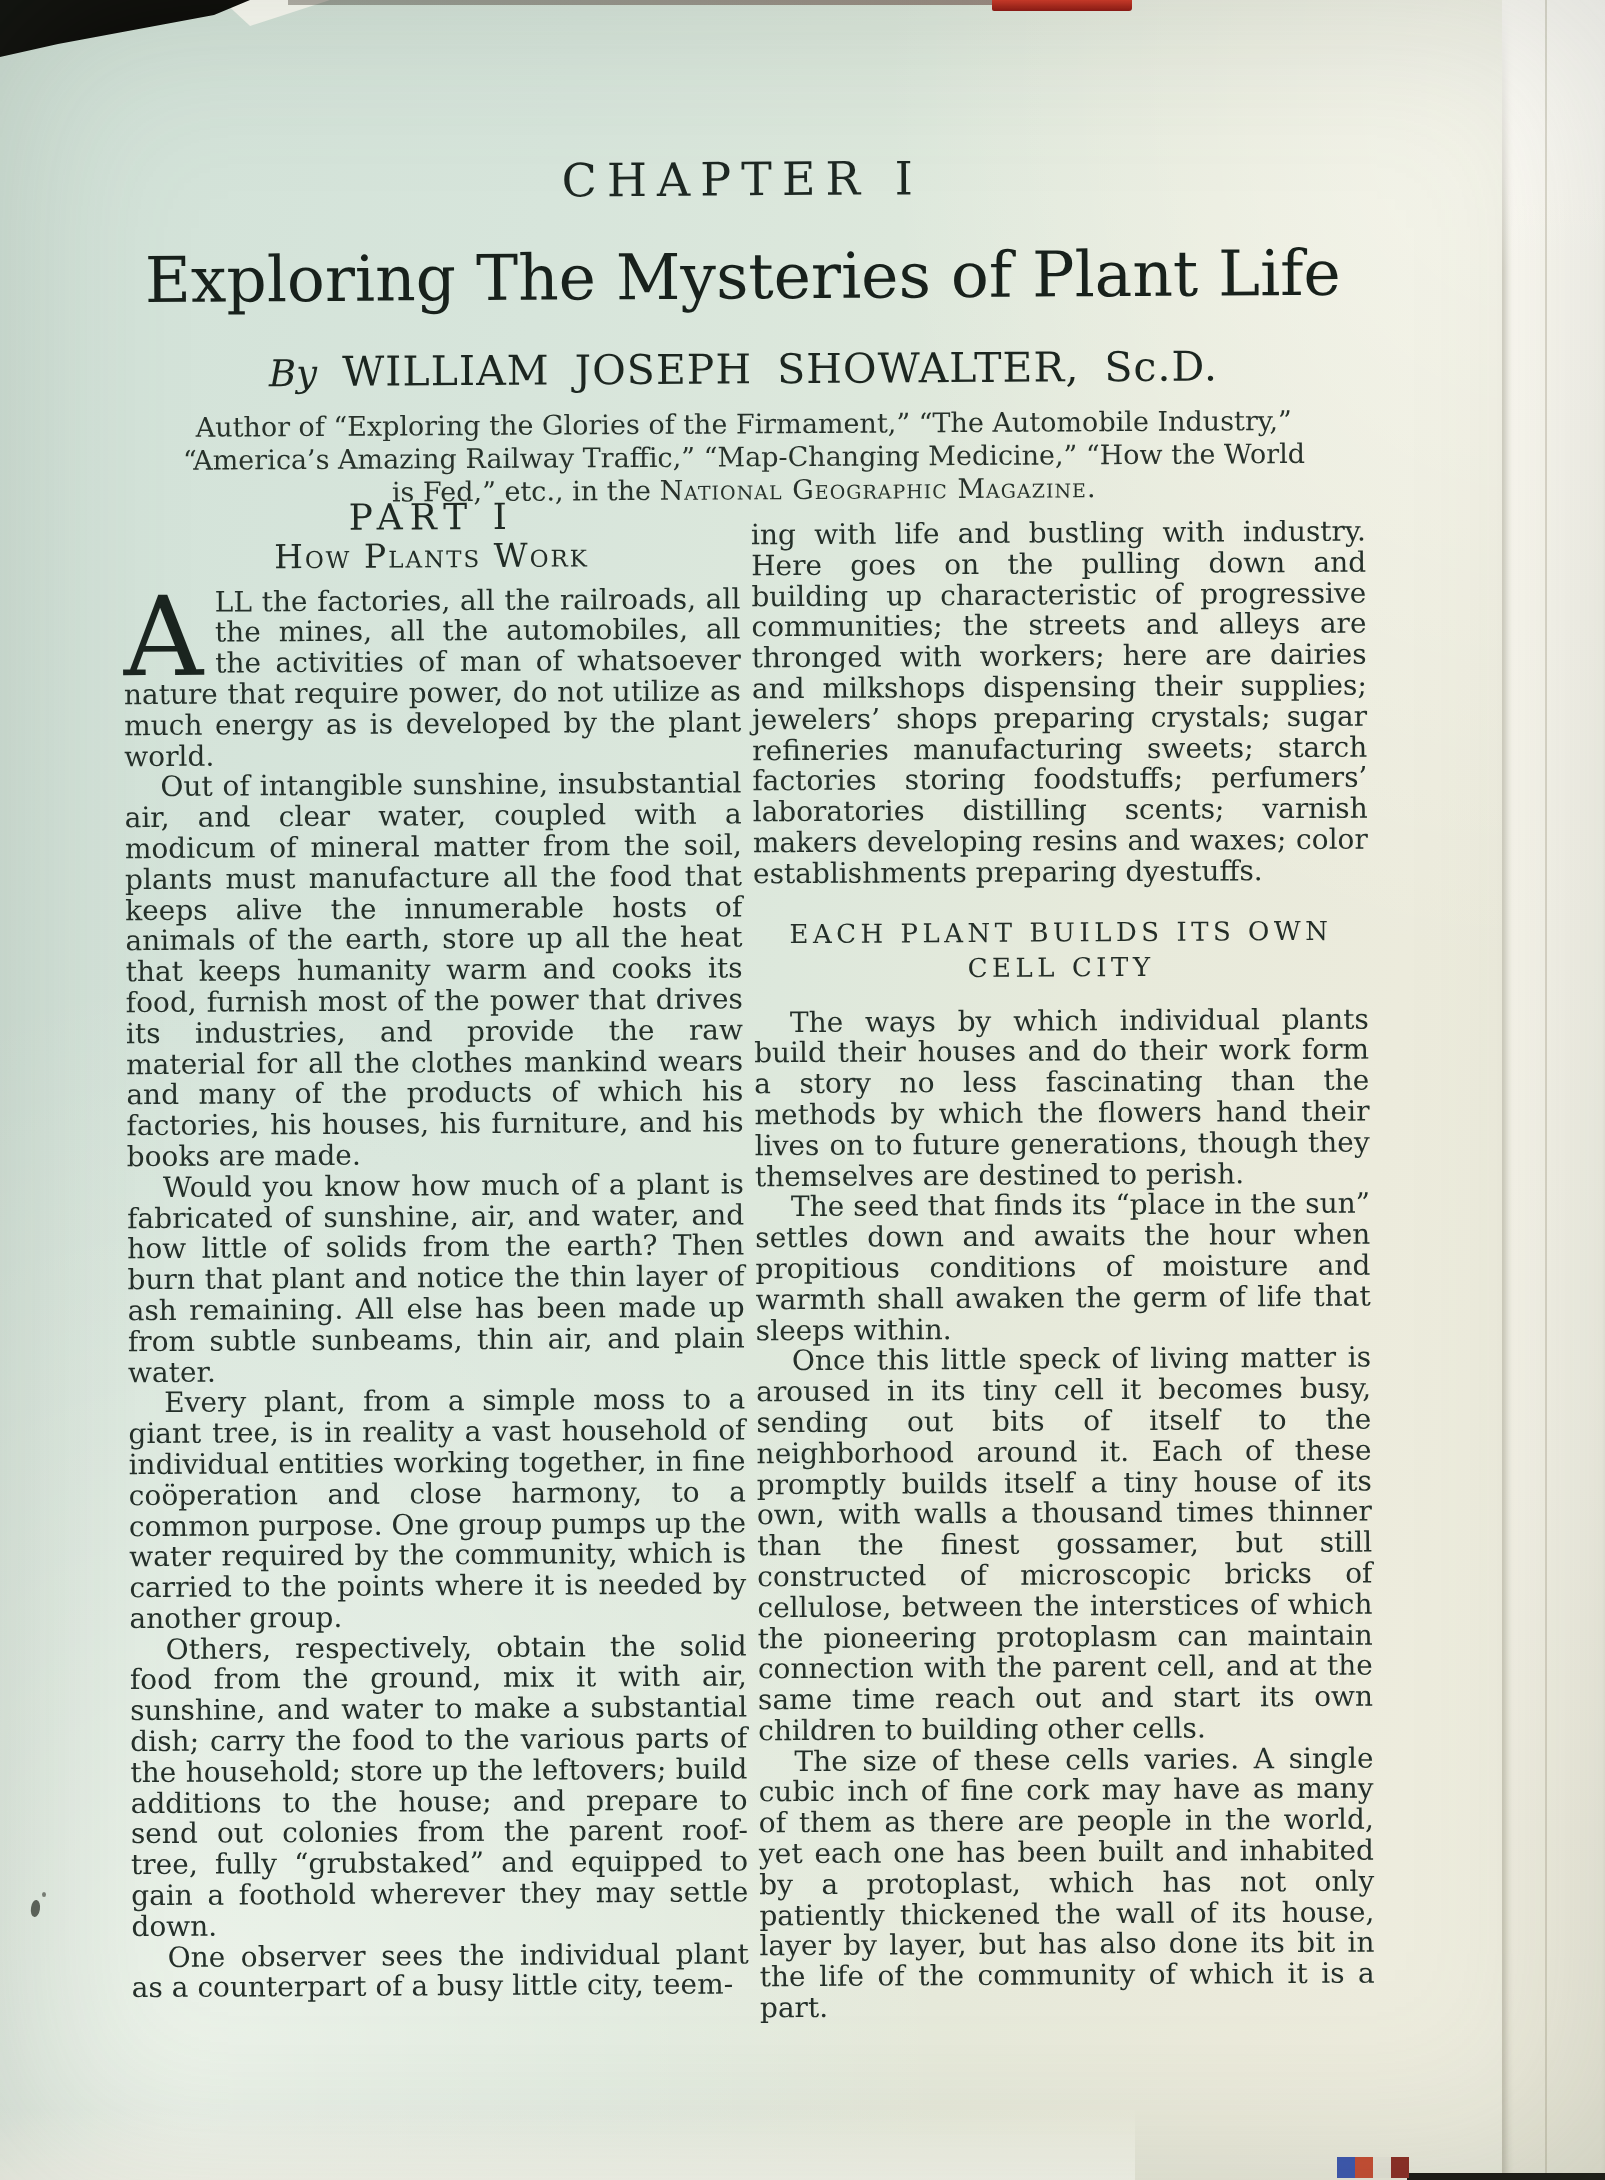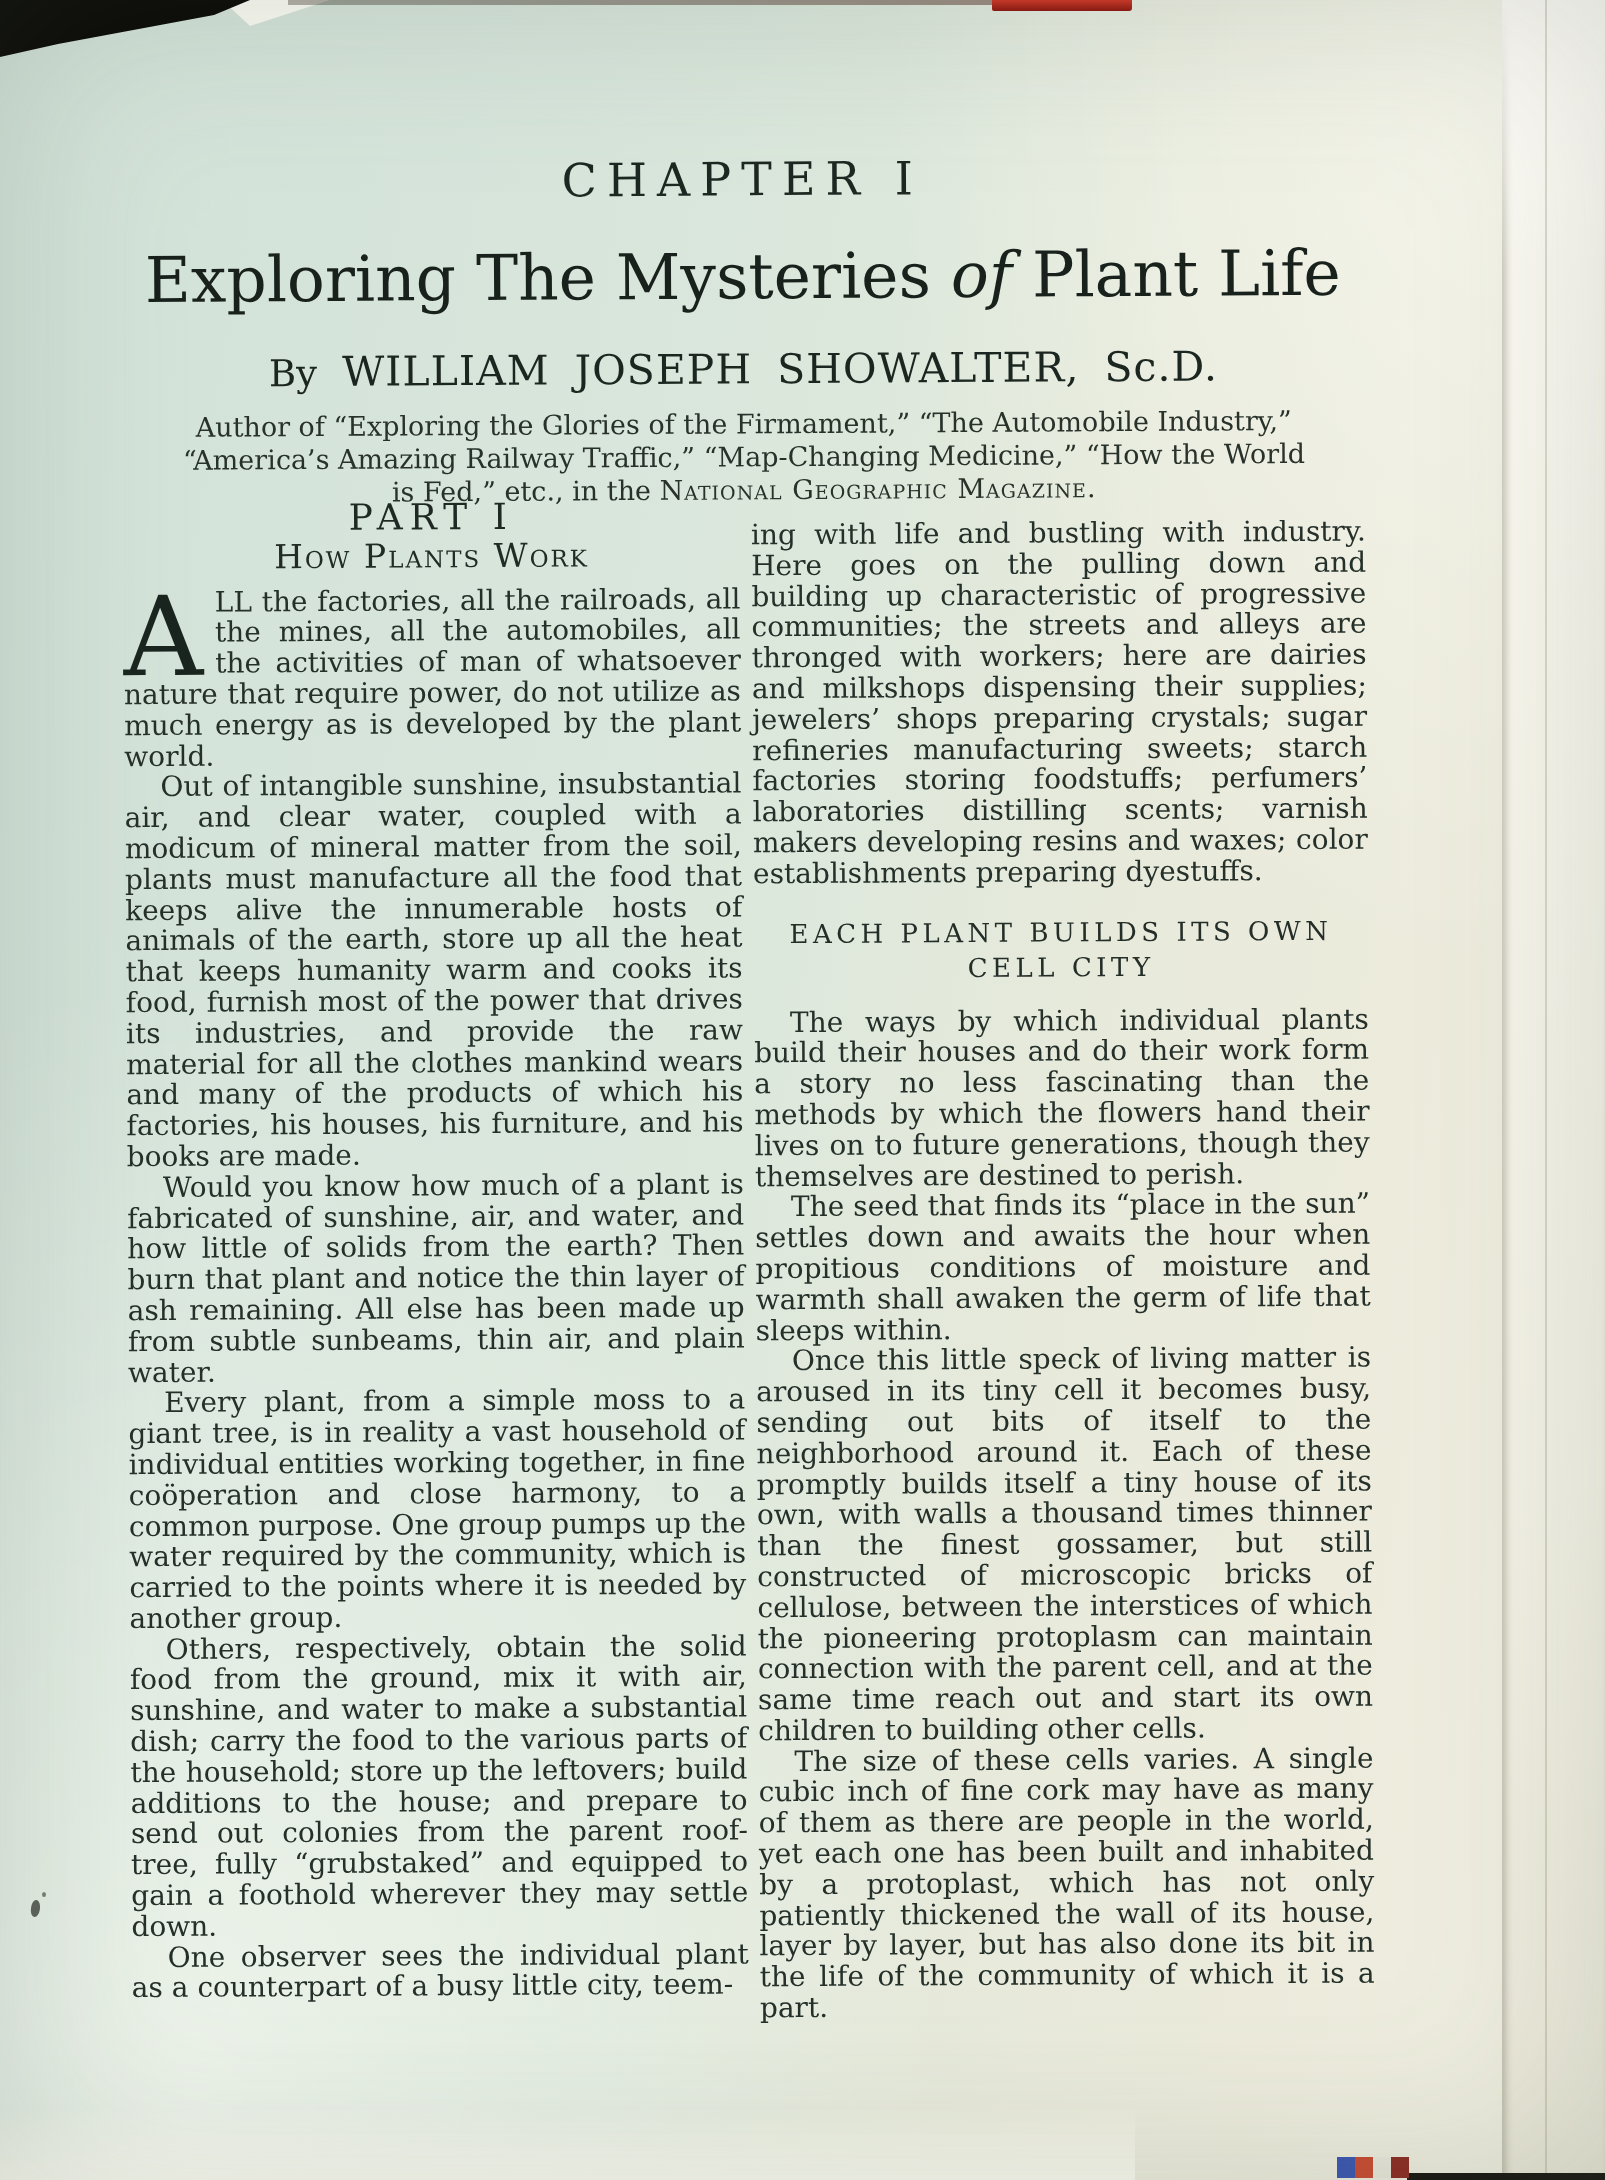--- a/index.html
+++ b/index.html
@@ -36,23 +36,23 @@
   .ba1{background:#3a55b0;} .ba2{background:#c84a30;} .ba3{background:#e8e6da;} .ba4{background:#8c2a22;}
   .sig-mark{position:absolute;left:31px;top:1900px;width:9px;height:17px;background:#3a3e37;
     border-radius:46% 54% 50% 50%;transform:rotate(9deg);opacity:.8;z-index:3;}
   .sig-dot{position:absolute;left:42px;top:1892px;width:4px;height:5px;background:#4a4e46;border-radius:50%;opacity:.7;z-index:3;}
 
   
   .print-block{position:absolute;inset:0;transform:rotate(-0.35deg);transform-origin:50% 40%;z-index:5;color:#25302a;}
   .header{position:absolute;left:125px;top:152px;width:1243px;text-align:center;}
   .chapter{font-size:46px;letter-spacing:10px;color:#1e2823;}
   .title{font-size:63px;margin-top:34px;color:#18211c;white-space:nowrap;}
-  .title .it{font-style:italic;}
+  .title .it{}
   .byline{font-size:41px;margin-top:32px;color:#1c2620;letter-spacing:1px;word-spacing:11px;white-space:nowrap;}
-  .byline .by{font-size:37px;letter-spacing:0;}
+  .byline .by{font-style:italic;font-size:37px;letter-spacing:0;}
   .credit{font-size:27px;line-height:33px;margin-top:14px;color:#28322b;}
   .credit .sc{font-variant:small-caps;letter-spacing:1px;}
 
   .col{position:absolute;width:617px;text-align:justify;font-size:28px;line-height:30.8px;color:#25302a;}
   .col-left{left:125px;top:500px;}
   .col-right{left:753px;top:520px;width:615px;}
   .part-head{text-align:center;font-size:36px;letter-spacing:7px;color:#1f2923;text-indent:0;}
   .section-head{text-align:center;font-variant:small-caps;font-size:33px;letter-spacing:2px;color:#222c26;margin-top:8px;margin-bottom:14px;text-indent:0;}
   .para{margin:0;text-indent:36px;}
   .para.first{text-indent:0;}

